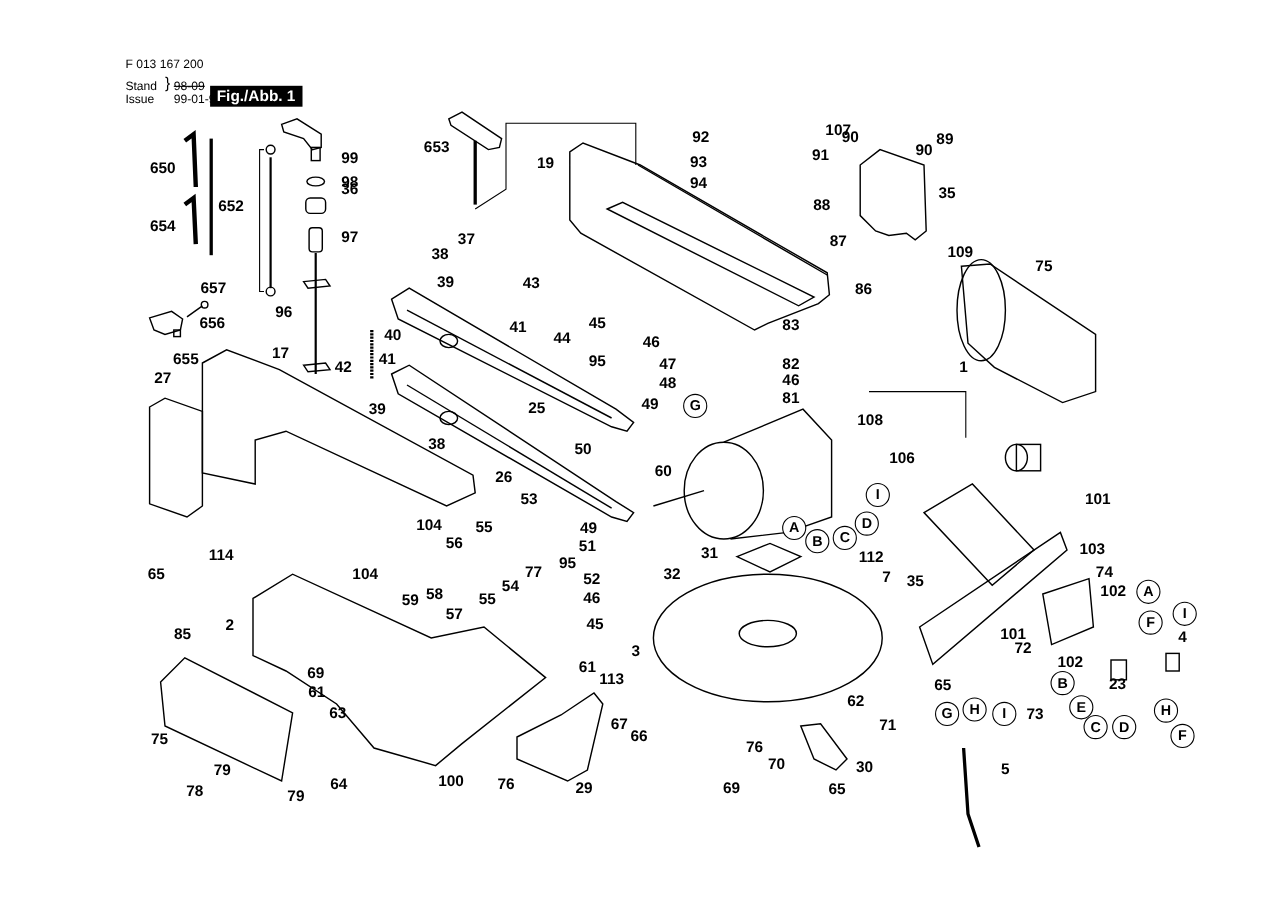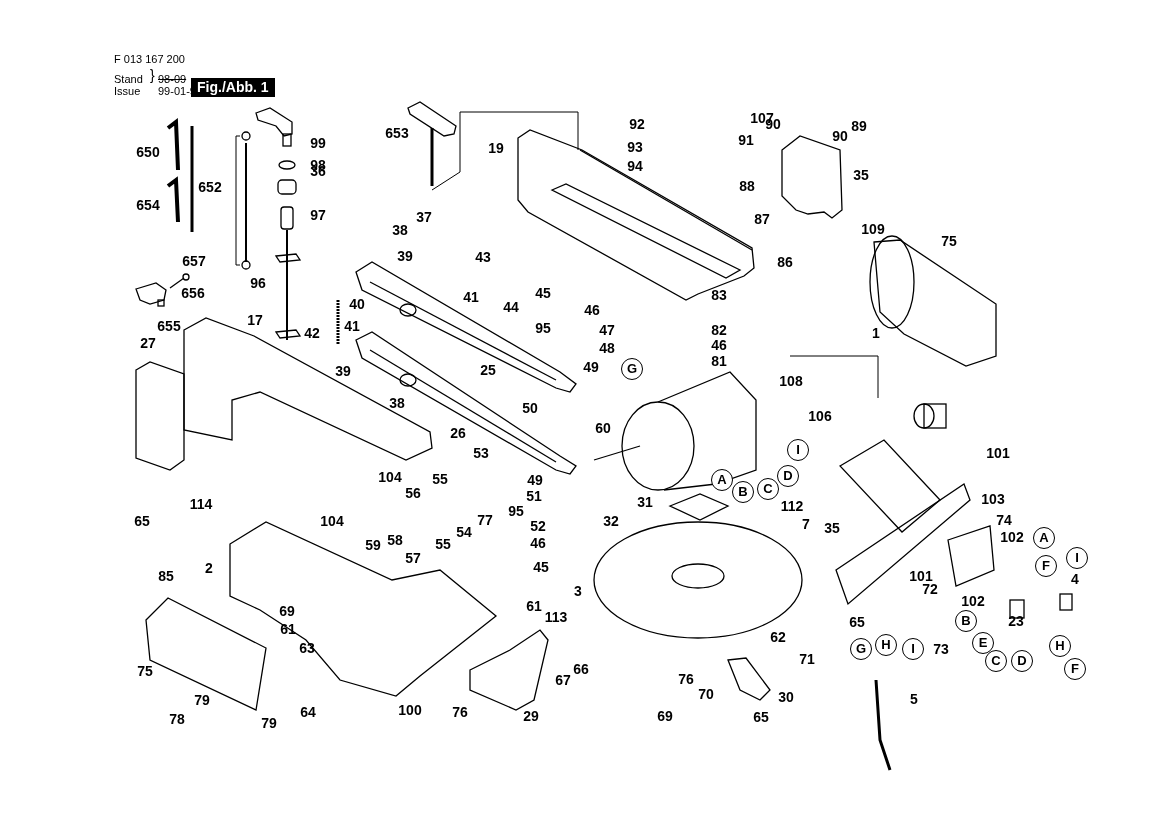--- a/index.html
+++ b/index.html
@@ -252,21 +252,21 @@
     <div class="lbl" style="left: 202px; top: 700px;">79</div>
     <div class="lbl" style="left: 177px; top: 719px;">78</div>
     <div class="lbl" style="left: 269px; top: 723px;">79</div>
     <div class="lbl" style="left: 307px; top: 648px; text-align: center;">63</div>
     <div class="lbl" style="left: 308px; top: 712px;">64</div>
     <div class="lbl" style="left: 410px; top: 710px;">100</div>
     <div class="lbl" style="left: 460px; top: 712px;">76</div>
     <div class="lbl" style="left: 578px; top: 591px;">3</div>
     <div class="lbl" style="left: 534px; top: 606px;">61</div>
     <div class="lbl" style="left: 556px; top: 617px;">113</div>
-    <div class="lbl" style="left: 563px; top: 658px; margin-top: 22px;">67</div>
+    <div class="lbl" style="left: 563px; top: 658px;">67</div>
     <div class="lbl" style="left: 581px; top: 669px;">66</div>
     <div class="lbl" style="left: 531px; top: 716px;">29</div>
     <div class="lbl" style="left: 778px; top: 637px;">62</div>
     <div class="lbl" style="left: 807px; top: 659px;">71</div>
     <div class="lbl" style="left: 686px; top: 679px;">76</div>
     <div class="lbl" style="left: 706px; top: 694px;">70</div>
     <div class="lbl" style="left: 665px; top: 716px;">69</div>
     <div class="lbl" style="left: 786px; top: 697px;">30</div>
     <div class="lbl" style="left: 761px; top: 717px;">65</div>
   </div>

